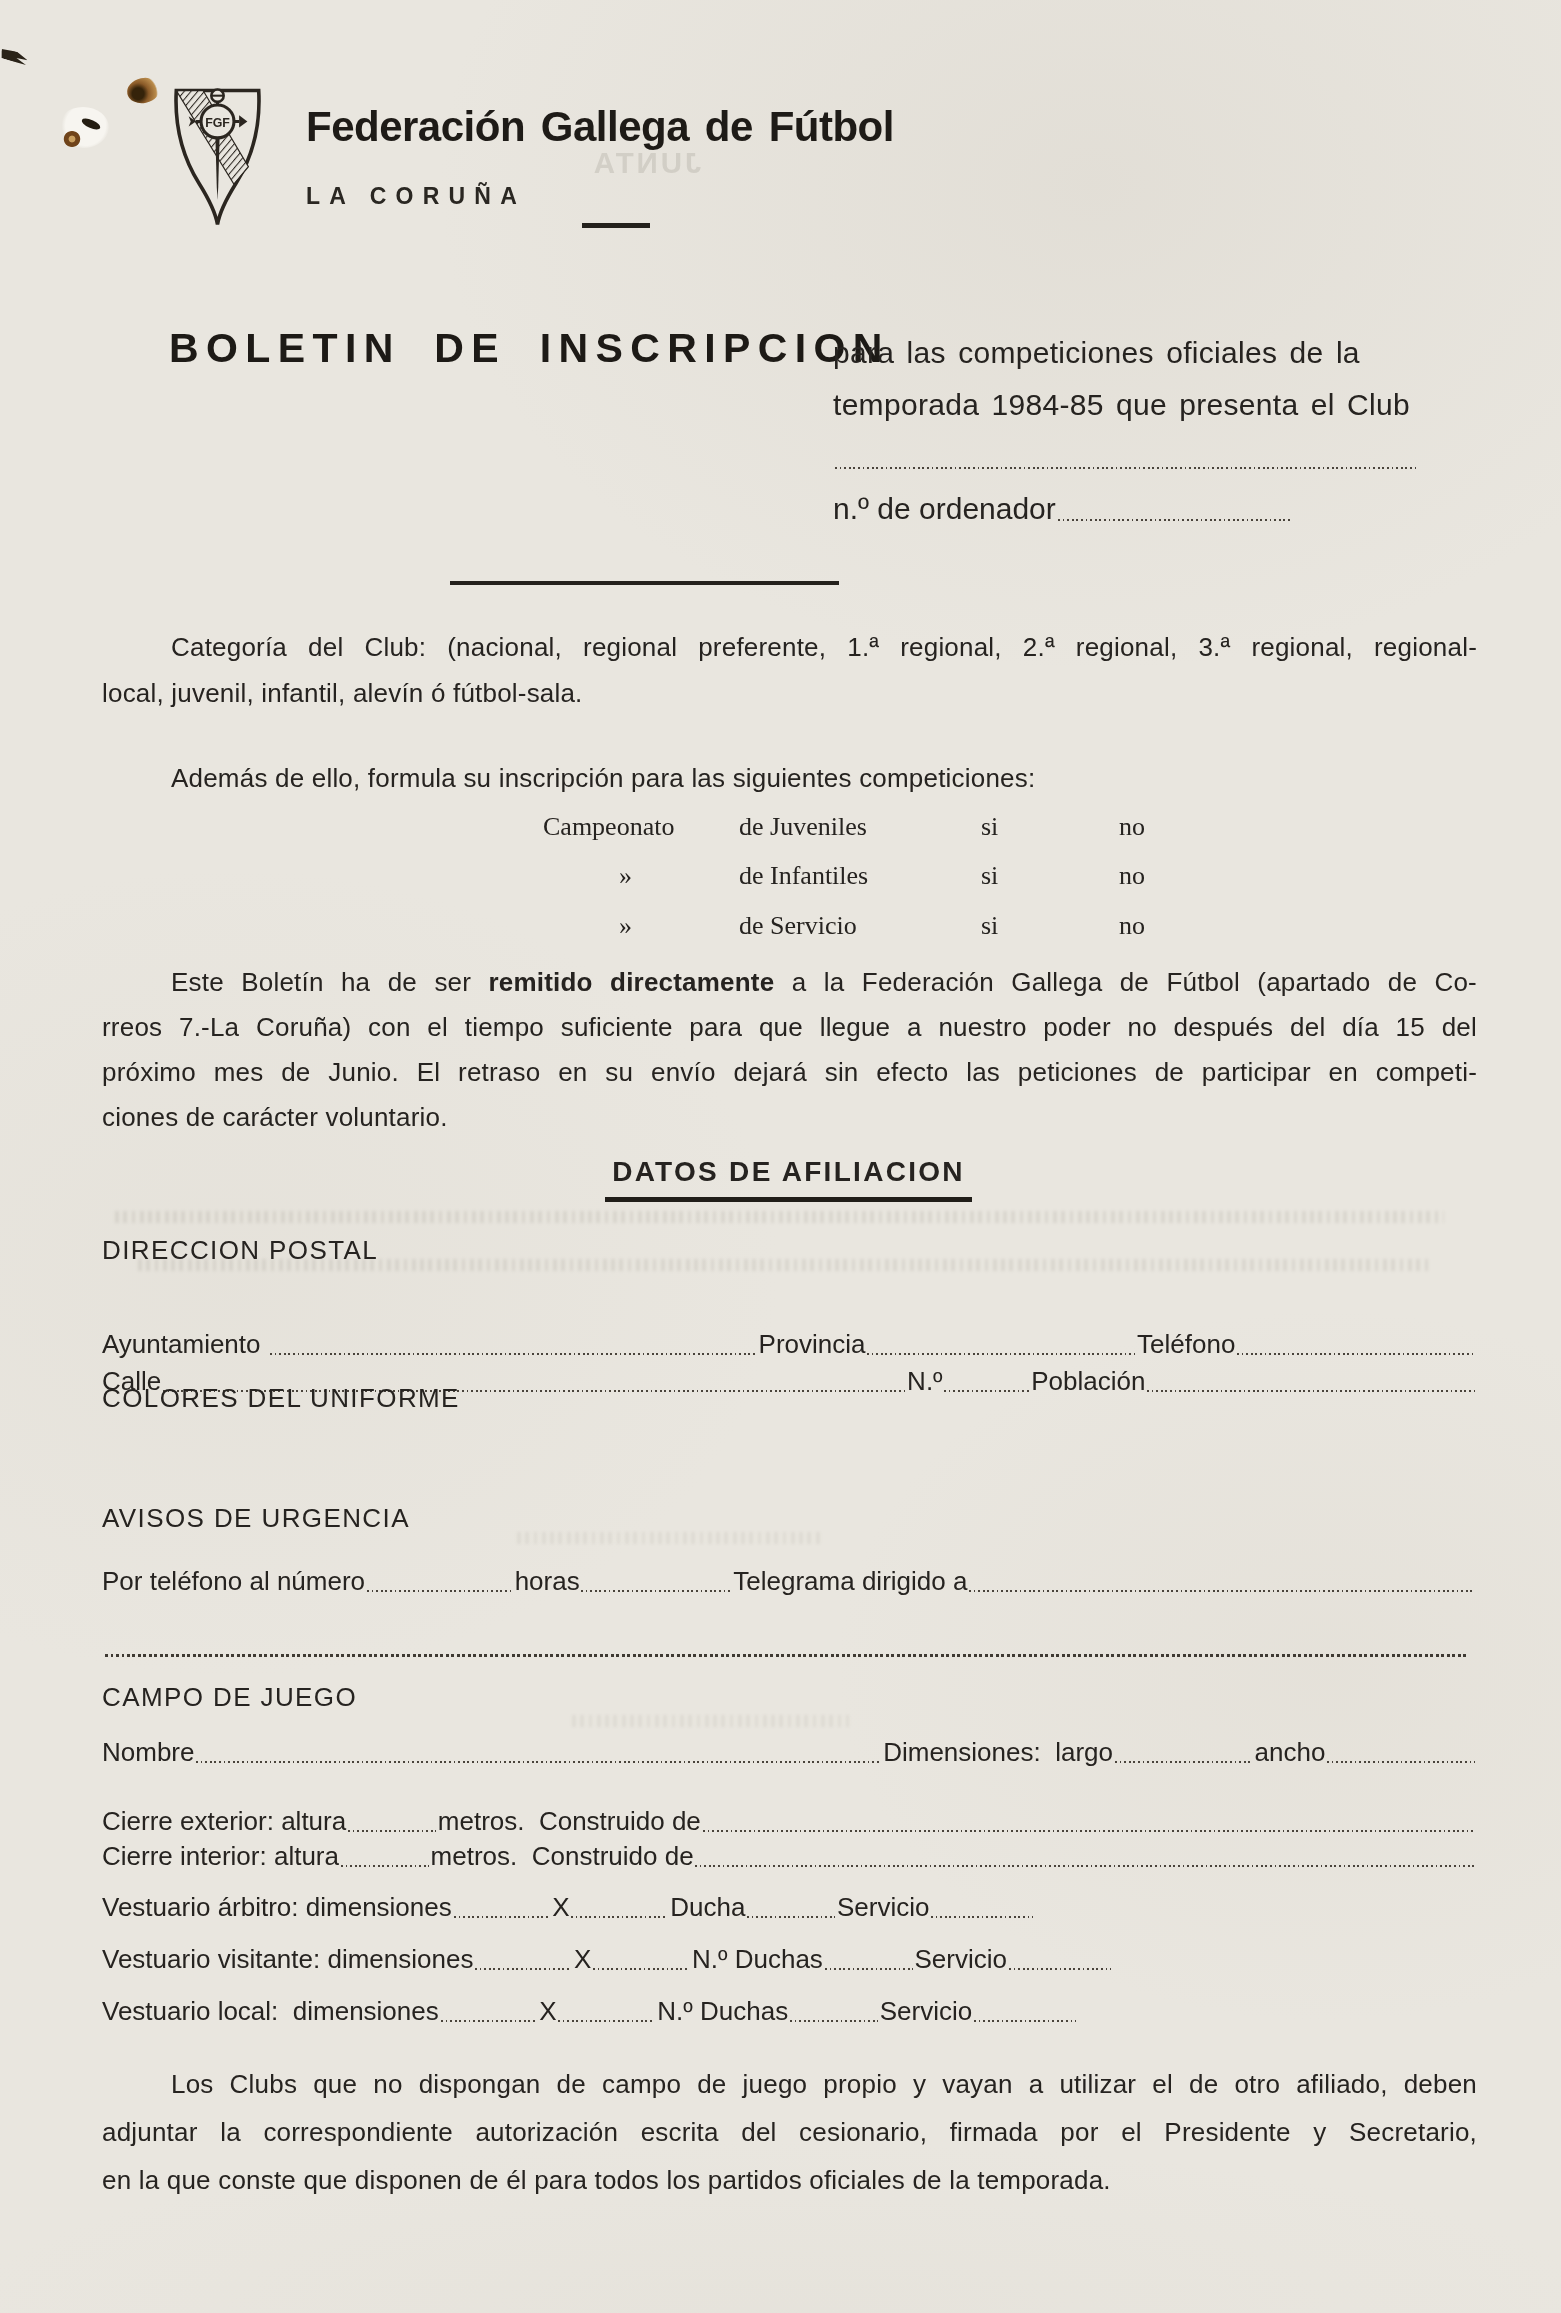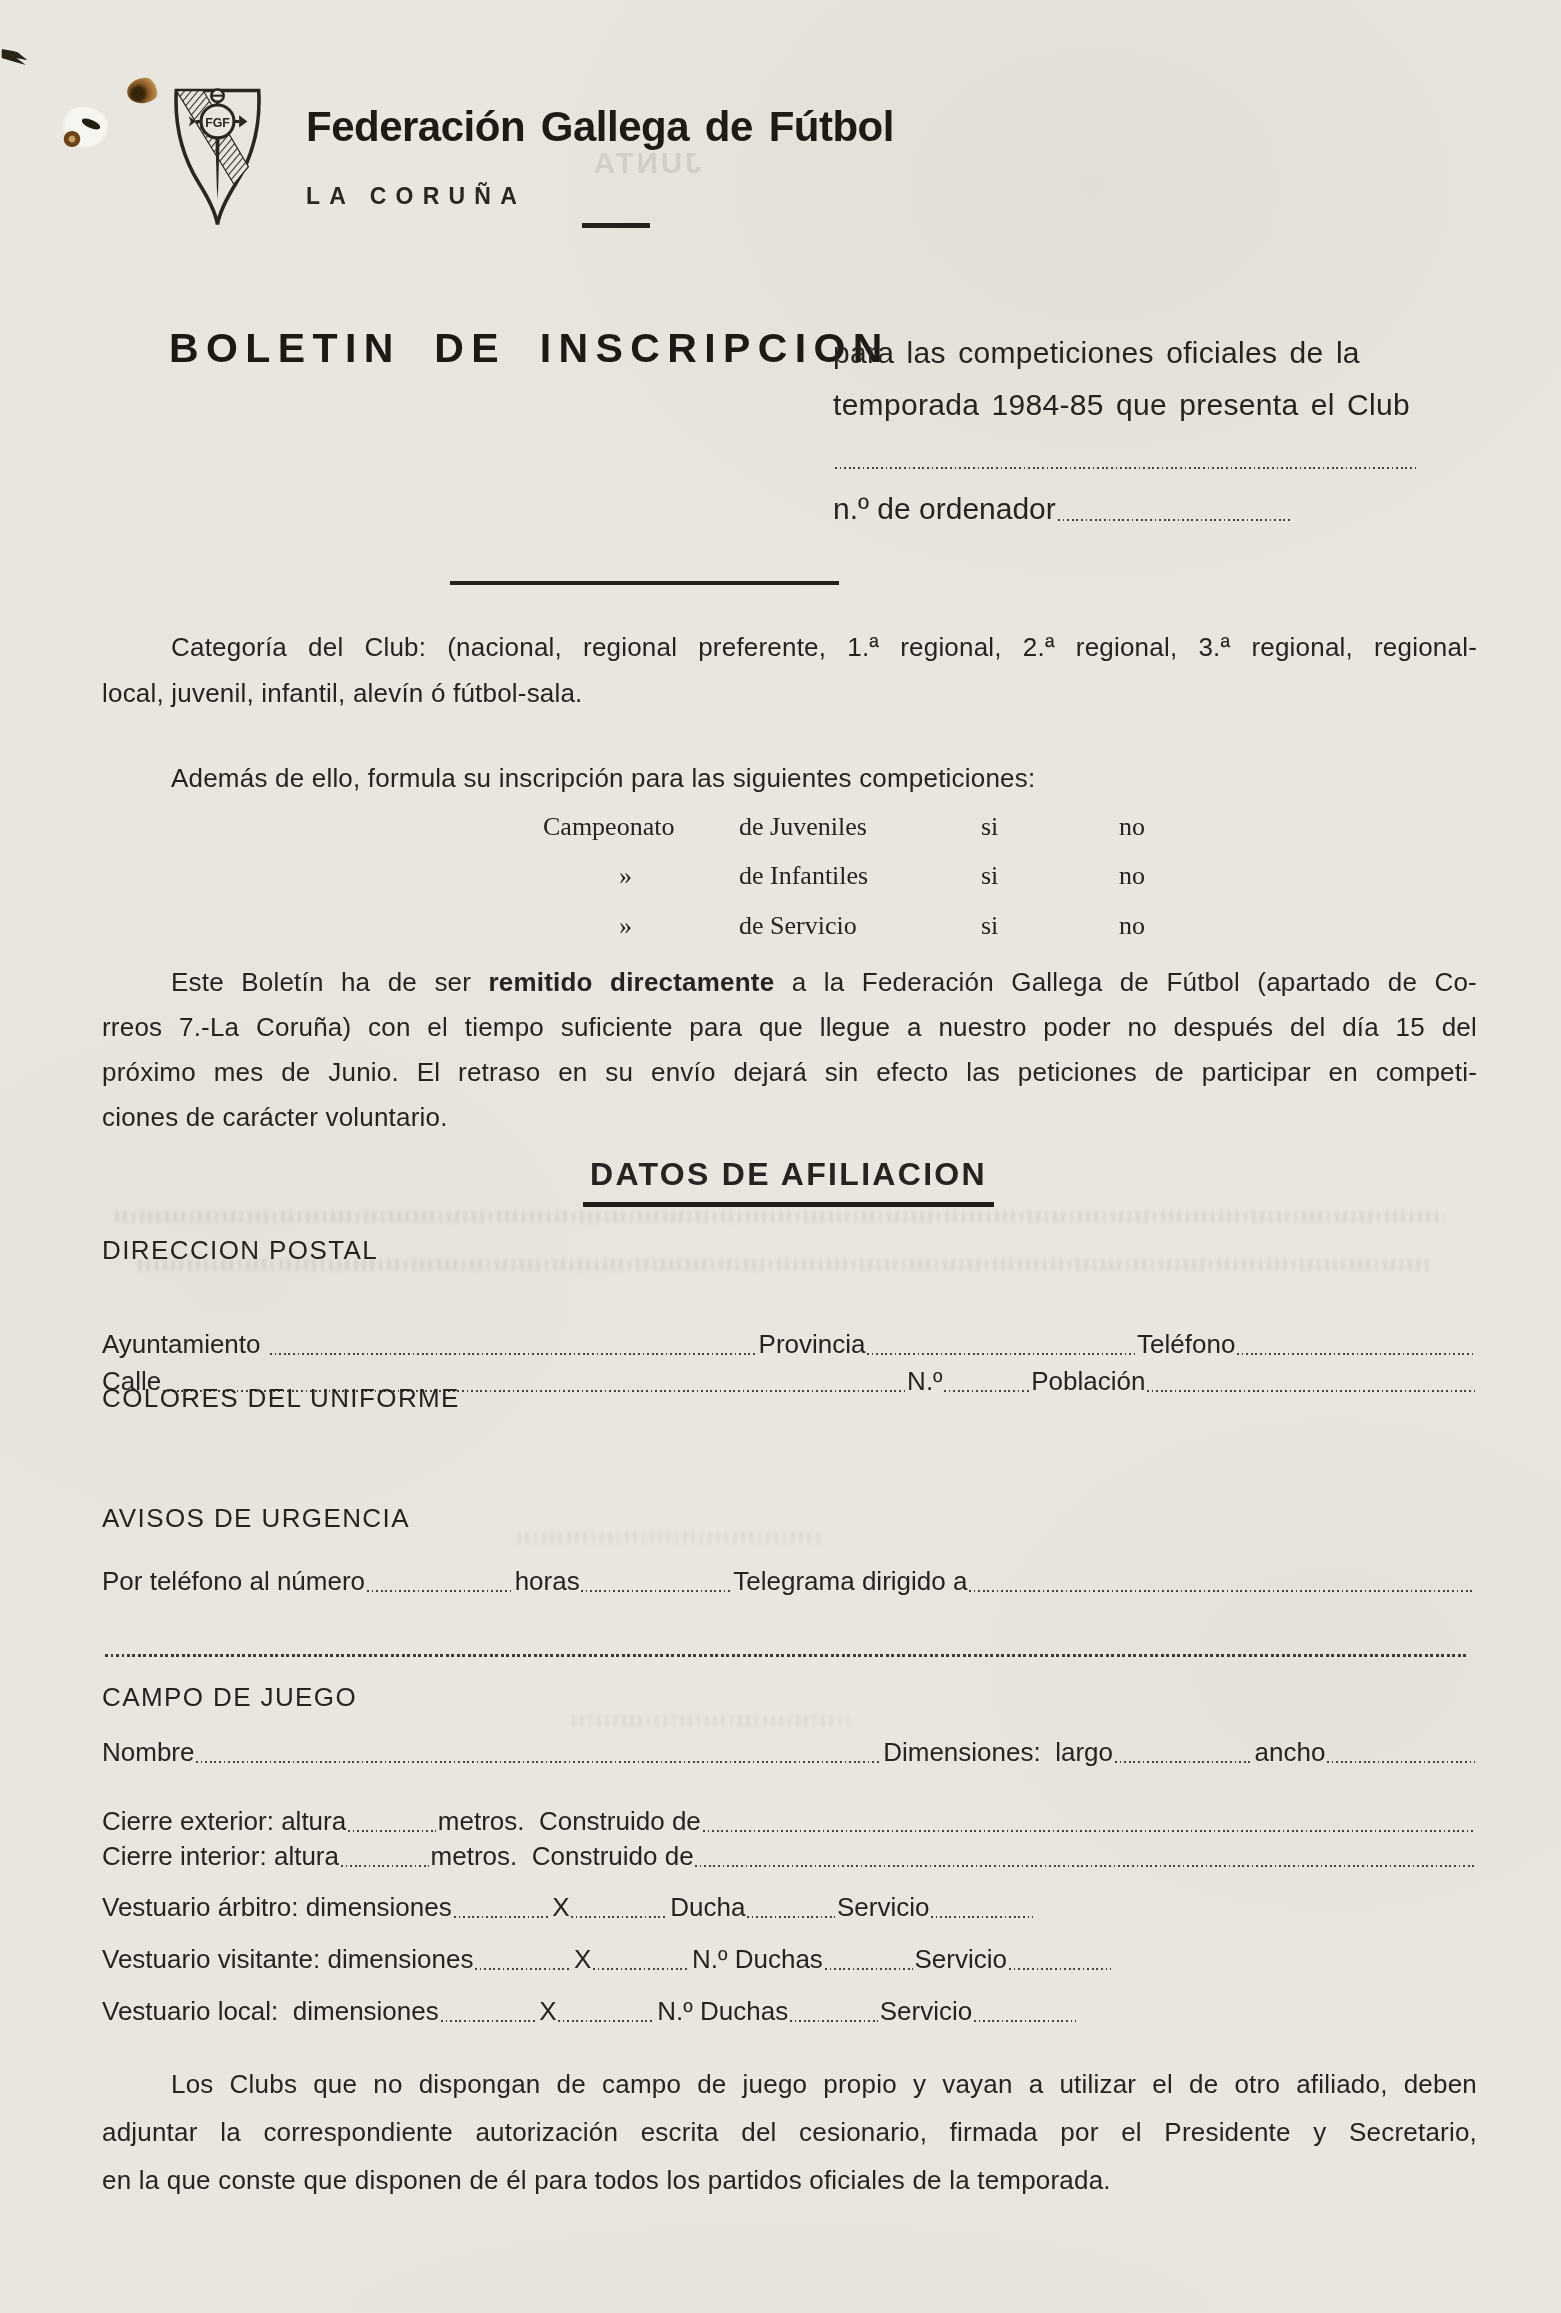--- a/index.html
+++ b/index.html
@@ -36,21 +36,21 @@
   .ind { text-indent:69px; }
   b.inline { font-weight:bold; }
 
   
   .comp-grid { display:grid; grid-template-columns:196px 242px 138px auto; row-gap:19.4px; font-size:26px;font-family:Liberation Serif, serif; }
   .comp-quote { padding-left:76px; }
 
   
   .sect-h { font-size:26px; letter-spacing:1.4px; }
   .big-h { text-align:center; width:1562px; }
-  .big-h span { display:inline-block; font-size:32px; font-weight:bold; letter-spacing:2.3px;
+  .big-h span { display:inline-block; font-size:28px; font-weight:bold; letter-spacing:2.3px;
                 border-bottom:5.5px solid #211e19; padding:0 7.4px 9.2px;margin-left:15px; }
   .frow { display:flex; align-items:flex-end; font-size:26px; height:37px; }
   .frow .lab { white-space:pre; }
   .fill { height:1.8px; align-self:flex-end; margin:0 1.8px 5.5px;
           background:repeating-linear-gradient(90deg,#49433b 0 1.8px,transparent 1.8px 4.6px); }
   .f1 { flex:1 1 auto; }
   .sep-dotted { height:2.8px; background:repeating-linear-gradient(90deg,#3f3a33 0 2.8px,transparent 2.8px 5.5px); }
 
   
   .ghost { position:absolute; transform:scaleX(-1); font-weight:bold; color:rgba(92,86,74,.15); }

